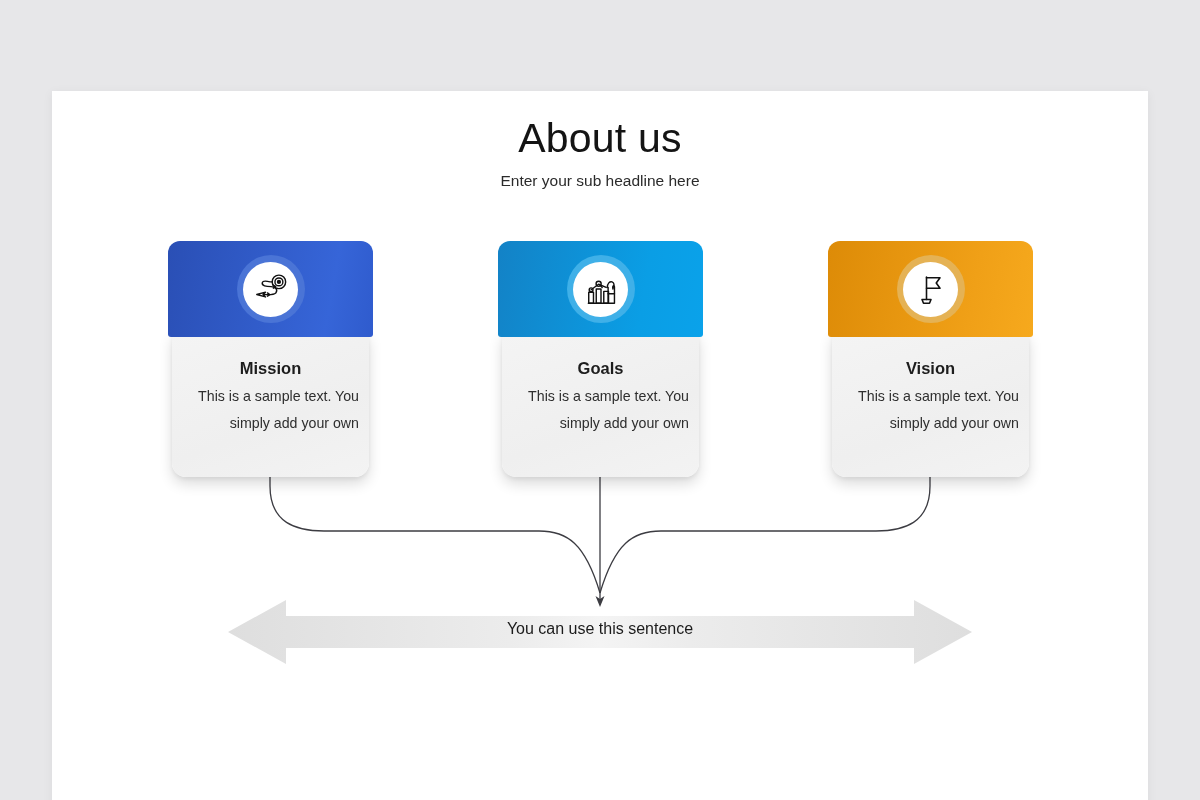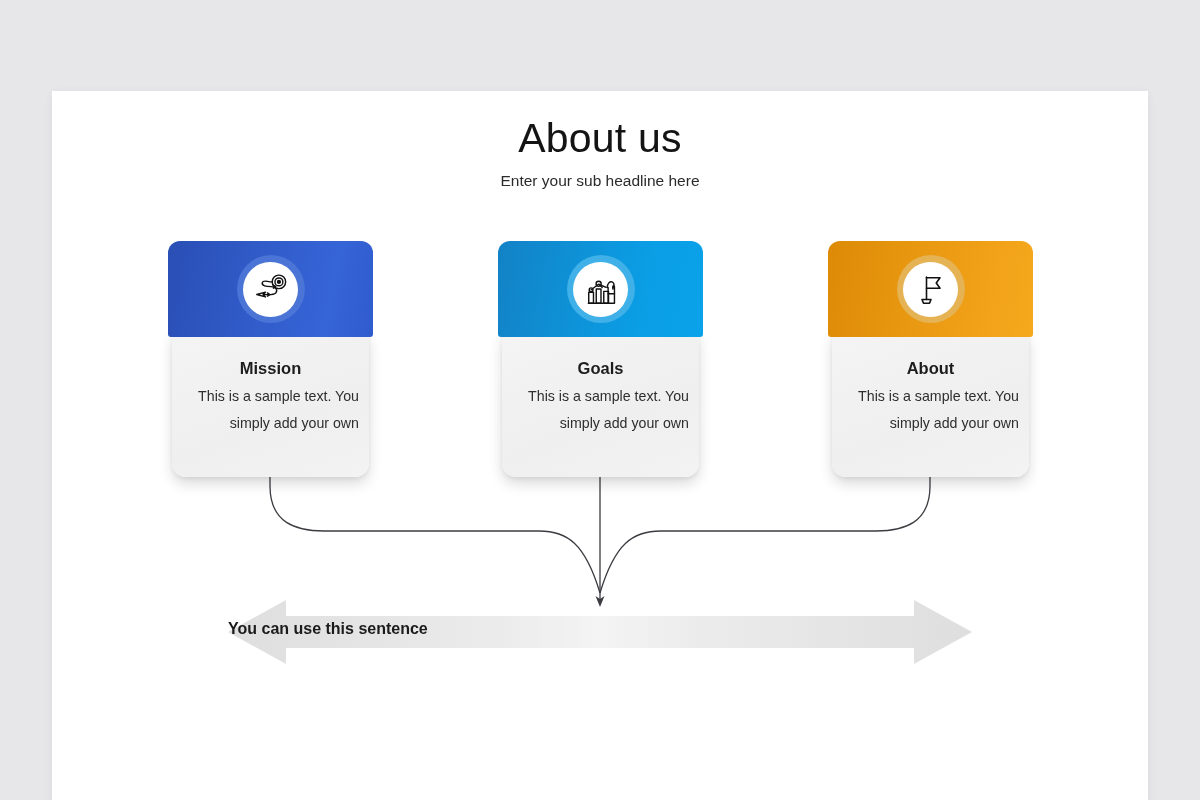--- a/index.html
+++ b/index.html
@@ -140,22 +140,23 @@
     left: 176px;
     top: 505px;
     width: 744px;
     height: 72px;
   }
   #banner-label {
     position: absolute;
     left: 0;
     top: 24px;
     width: 100%;
+    text-align: center;
     font-size: 16px;
-    font-weight: bold;
+    font-weight: normal;
     color: #1b1b1b;
     z-index: 2;
   }
 </style>
 </head>
 <body>
 
 <div id="slide">
 
   <div id="headline">About us</div>
@@ -218,21 +219,21 @@
             <path d="M 33 42 L 33 30"></path>
             <path d="M 41 42 L 41 30"></path>
           </g>
         </svg>
       </div>
     </div>
   </div>
 
   <div class="card" id="card-2">
     <div class="card-body">
-      <div class="card-title">About</div>
+      <div class="card-title">Vision</div>
       <div class="card-text">This is a sample text. You simply add your own</div>
     </div>
     <div class="card-header" style="background:linear-gradient(100deg,#dd8b07 0%,#f0a017 70%,#f6a91d 100%);"></div>
     <div class="icon-badge" style="background:#e5b254;">
       <div class="disc">
         <svg width="36" height="36" viewBox="0 0 48 48">
           <g fill="none" stroke="#111" stroke-width="2.1" stroke-linecap="round" stroke-linejoin="round">
             <path d="M 18 8 L 18 38"></path>
             <path d="M 18 9 L 36 9 L 31 16 L 36 23 L 18 23"></path>
             <path d="M 12 38 L 24 38 L 22 43 L 14 43 Z"></path>

